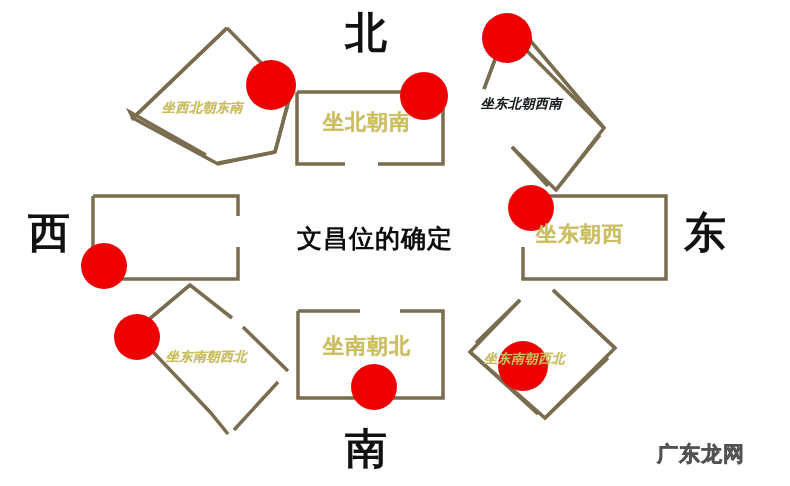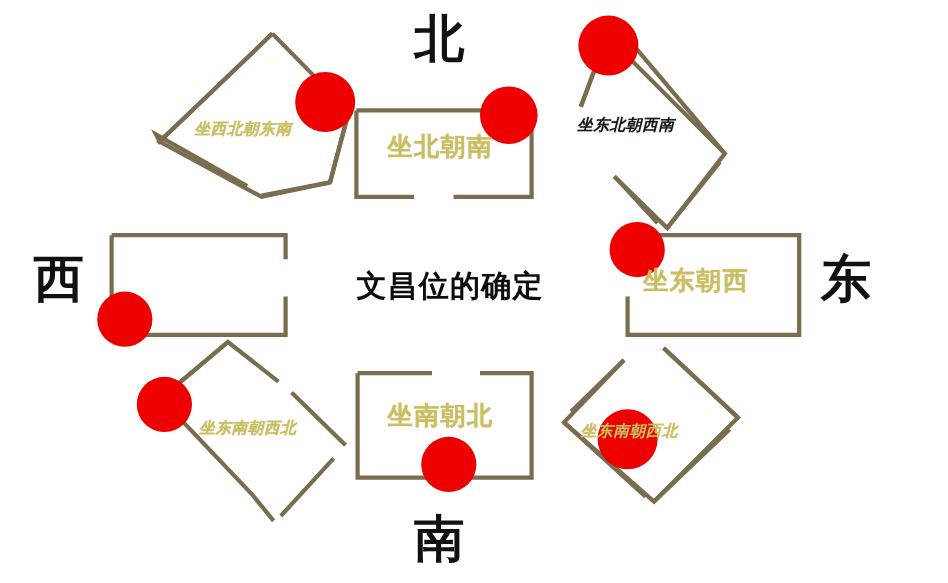--- a/index.html
+++ b/index.html
@@ -159,14 +159,15 @@
 
   <div class="house-label label-major" id="label-north" style="color: rgb(203, 190, 94);">坐北朝南</div>
   <div class="house-label label-major" id="label-south" style="color: rgb(203, 190, 94);">坐南朝北</div>
   <div class="house-label label-major" id="label-east" style="color: rgb(203, 190, 94);">坐东朝西</div>
 
   <div class="house-label label-minor" id="label-nw" style="color: rgb(203, 190, 94);">坐西北朝东南</div>
   <div class="house-label label-minor" id="label-ne" style="color: #0f172a;">坐东北朝西南</div>
   <div class="house-label label-minor" id="label-sw" style="color: rgb(203, 190, 94);">坐东南朝西北</div>
   <div class="house-label label-minor" id="label-se" style="color: rgb(203, 190, 94);">坐东南朝西北</div>
 
+  <div id="watermark">广东龙网</div>
 
 </div>
 
 </body></html>

